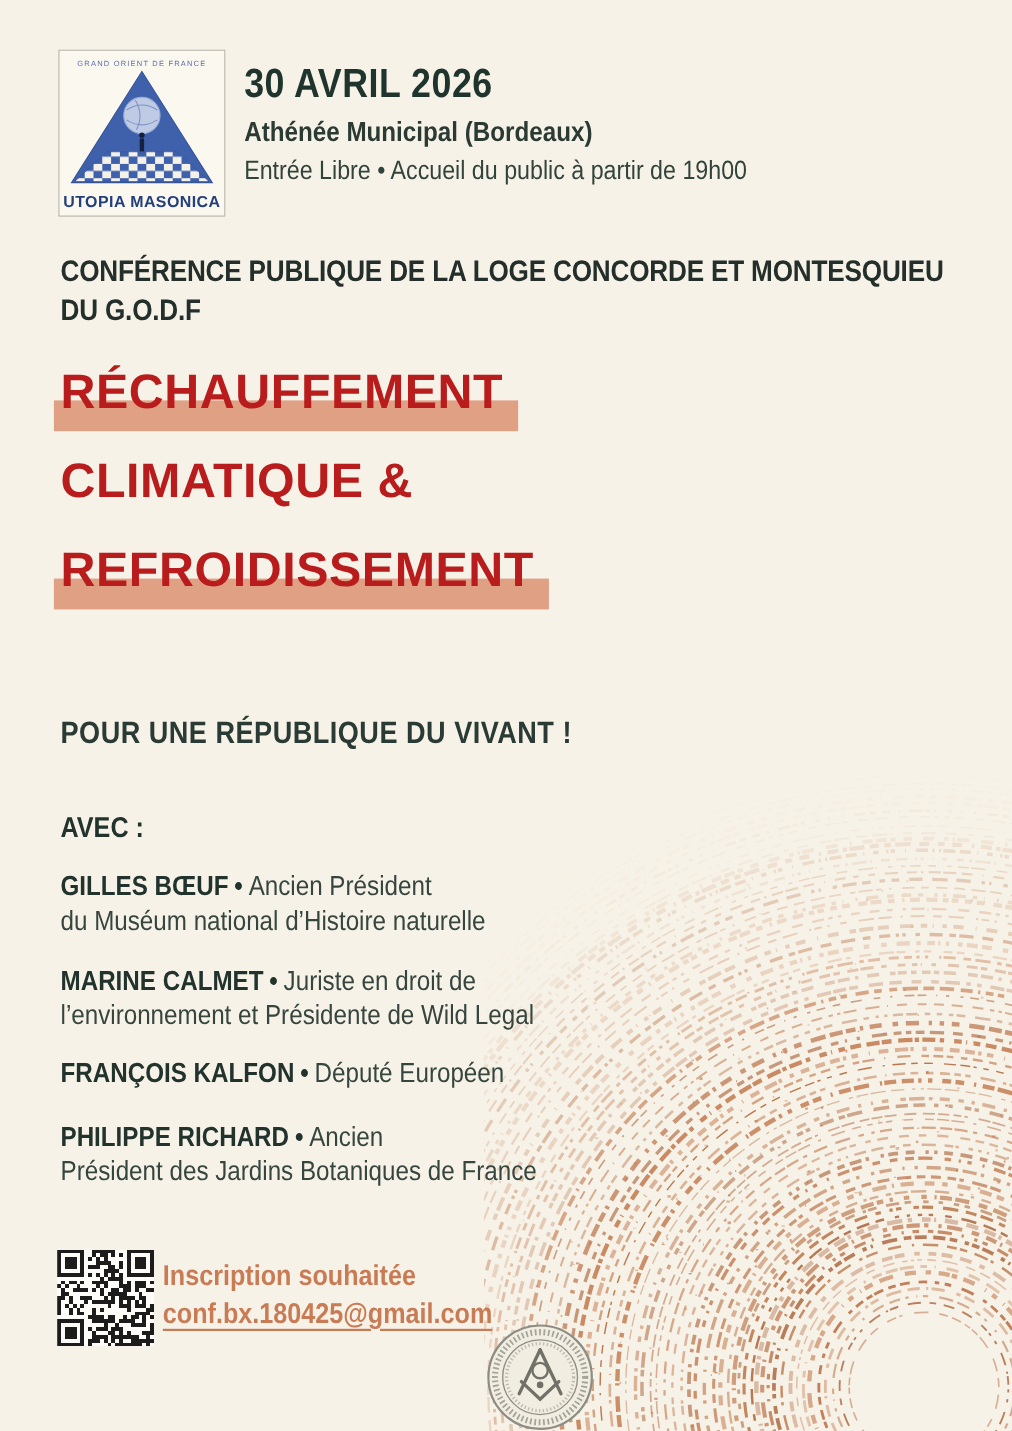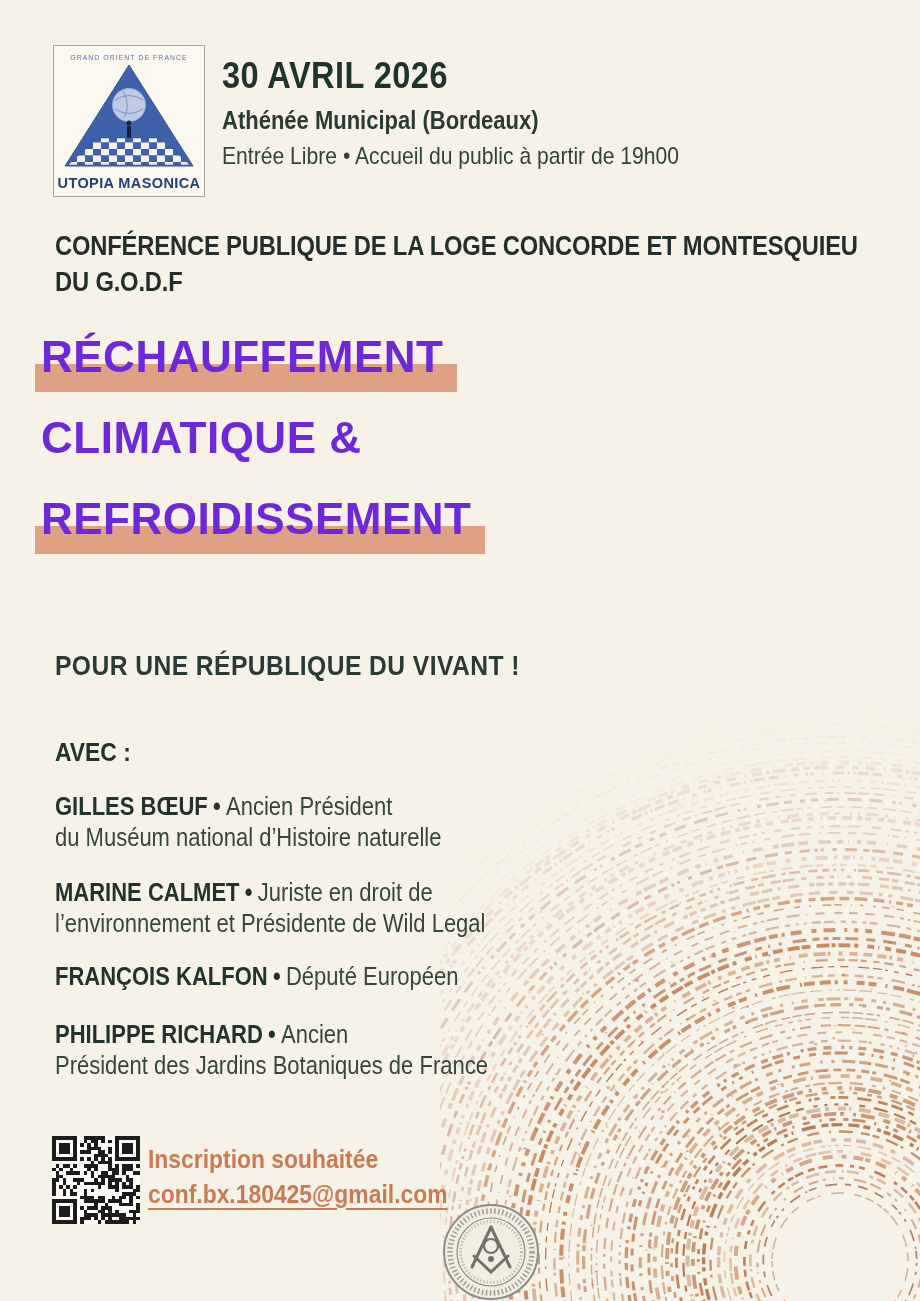--- a/index.html
+++ b/index.html
@@ -33,21 +33,21 @@
   .logo{left:53px;top:45px;}
   .date{left:222px;top:55px;font-size:37px;font-weight:700;letter-spacing:.5px;color:#1e342d;}
   .venue{left:222px;top:106px;font-size:25px;font-weight:700;color:#2b3b34;}
   .admission{left:222px;top:142px;font-size:24px;font-weight:400;color:#32433c;}
 
   
   .intro{left:55px;top:228px;font-size:27px;font-weight:700;line-height:36px;
          letter-spacing:-.2px;color:#242f2b;}
 
   
-  .title-line{left:41px;font-size:44px;font-weight:700;letter-spacing:.5px;color:#6d28d9;line-height:54px;}
+  .title-line{left:55px;font-size:44px;font-weight:700;letter-spacing:.5px;color:#b91c1c;line-height:54px;}
   .title-line .t{position:relative;display:inline-block;}
   .title-line.hl .t::after{
     content:"";position:absolute;left:-6px;right:-14px;top:34px;height:28px;
     background:#dfa083;z-index:-1;
   }
   .tl0{top:330px;} .tl1{top:411px;text-decoration:underline;} .tl2{top:492px;text-decoration:underline;} .tl3{top:573px;}
 
   .subtitle{left:55px;top:650px;font-size:28px;font-weight:600;letter-spacing:.5px;color:#2a3a34;}
 
   

